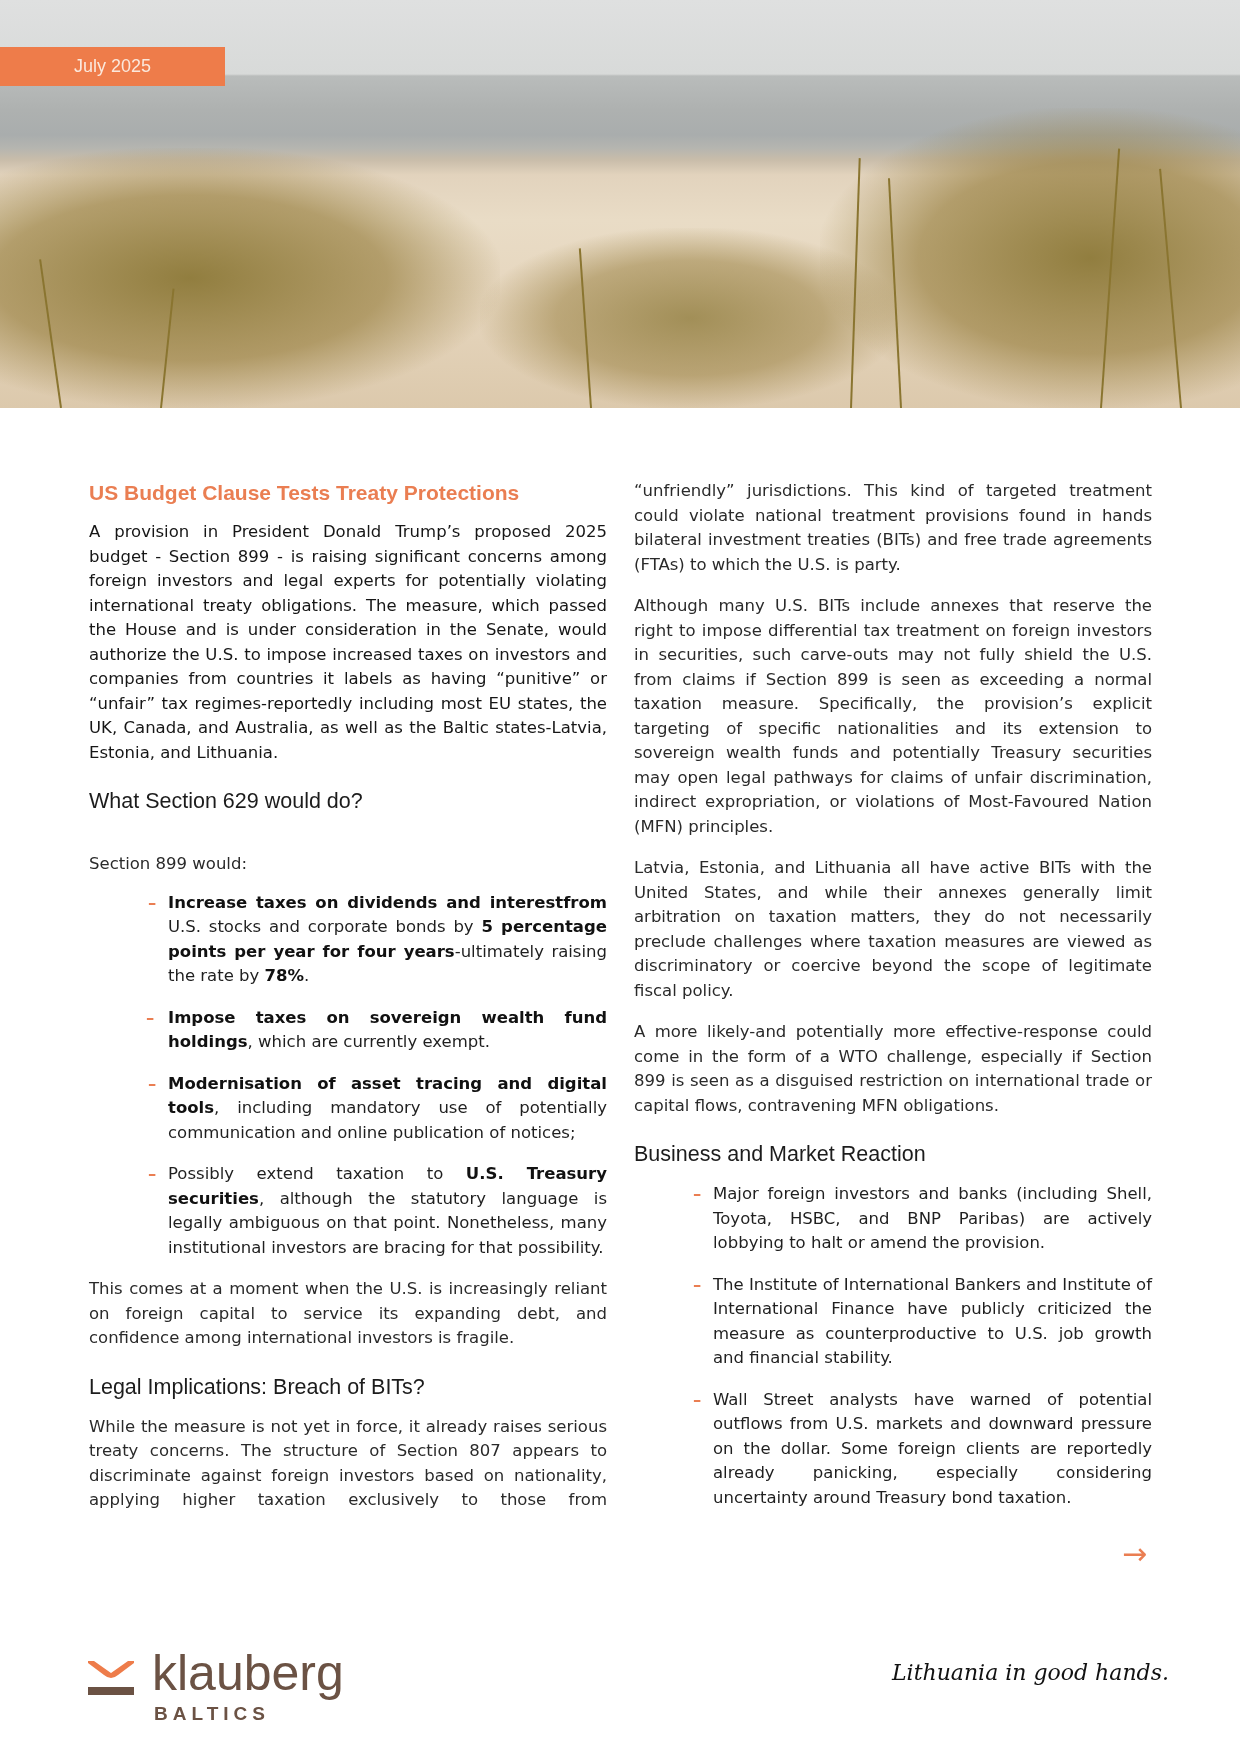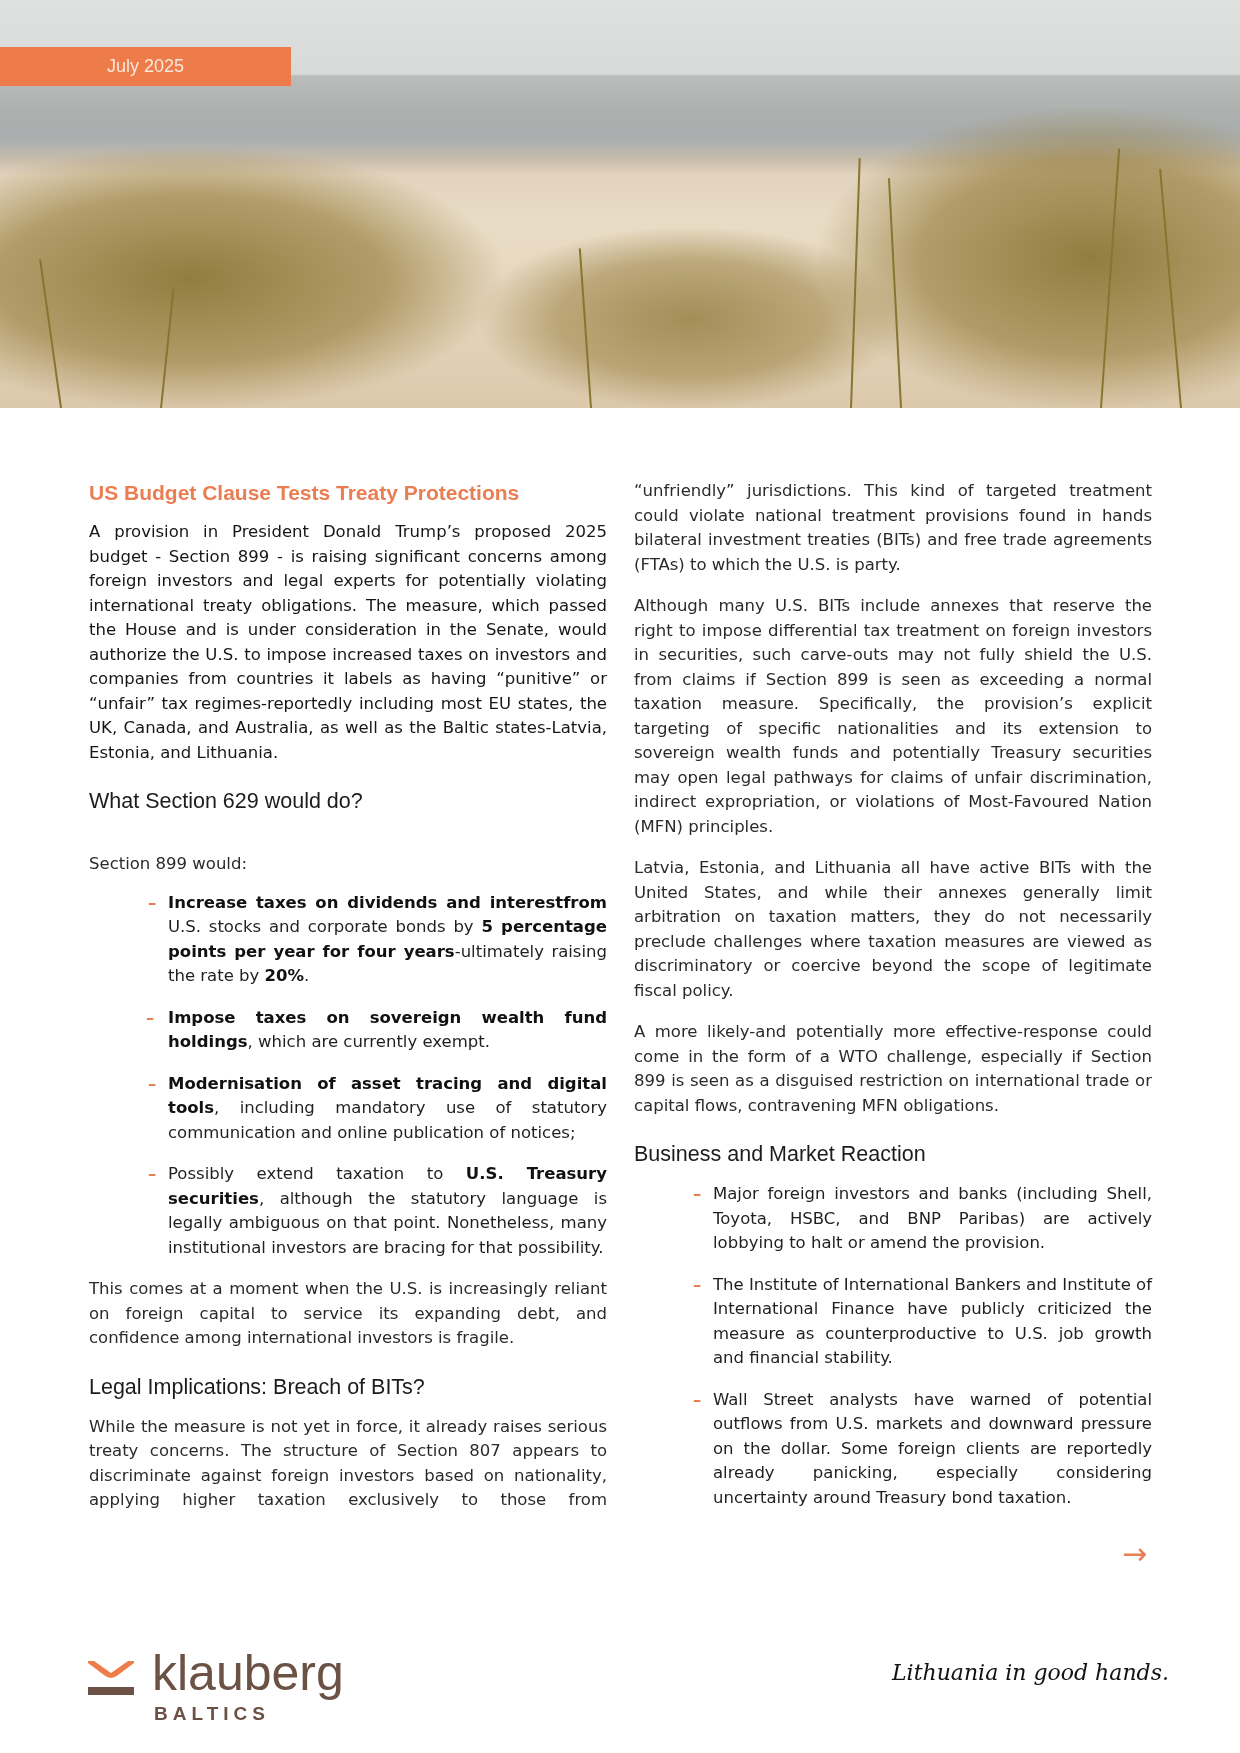--- a/index.html
+++ b/index.html
@@ -17,21 +17,21 @@
       #c9bdaa 160px, #e2d3bd 175px, #e9dcc6 220px, #e6d6be 300px, #dcc9ac 408px);
   }
   .hero .grass {
     position: absolute; bottom: 0; height: 260px;
     background: radial-gradient(ellipse at center, rgba(138,118,52,0.92) 0%, rgba(150,125,60,0.65) 45%, rgba(170,145,80,0) 72%);
   }
   .hero .blade {
     position: absolute; bottom: 0; width: 2px; background: #8a7530; transform-origin: bottom center;
   }
   .date-badge {
-    position: absolute; left: 0; top: 47px; width: 291px; height: 39px;
+    position: absolute; left: 0; top: 47px; width: 225px; height: 39px;
     background: #ee7c4a; color: #fbe8dc;
     font-family: "Liberation Sans", sans-serif; font-size: 18px;
     display: flex; align-items: center; justify-content: center;
   }
   
   .col { position: absolute; top: 478px; width: 518px; font-size: 16.5px; line-height: 24.5px; }
   .col-left { left: 89px; }
   .col-right { left: 634px; top: 479px; }
   .main-title {
     margin: 0 0 12px 0; font-size: 21px; font-weight: bold; color: #ea7e52;
@@ -89,29 +89,29 @@
 
 <div class="col col-left">
   <h1 class="main-title">US Budget Clause Tests Treaty Protections</h1>
   <p class="lead">A provision in President Donald Trump’s proposed 2025 budget - Section 899 - is raising significant concerns among foreign investors and legal experts for potentially violating international treaty obligations. The measure, which passed the House and is under consideration in the Senate, would authorize the U.S. to impose increased taxes on investors and companies from countries it labels as having “punitive” or “unfair” tax regimes-reportedly including most EU states, the UK, Canada, and Australia, as well as the Baltic states-Latvia, Estonia, and Lithuania.</p>
 
   <h2>What Section 629 would do?</h2>
   <p class="light" style="margin-bottom:14px;margin-top:37px;">Section 899 would:</p>
   <ul class="bullets">
     <li>
       <span class="dash">–</span>
-      <b>Increase taxes on dividends and interestfrom</b><span> U.S. stocks and corporate bonds by </span><b>5 percentage points per year for four years</b><span>-ultimately raising the rate by </span><b>20%</b><span>.</span>
+      <b>Increase taxes on dividends and interestfrom</b><span> U.S. stocks and corporate bonds by </span><b>5 percentage points per year for four years</b><span>-ultimately raising the rate by </span><b>78%</b><span>.</span>
     </li>
     <li>
       <span class="dash" style="left:-22px;">–</span>
       <b>Impose taxes on sovereign wealth fund holdings</b><span>, which are currently exempt.</span>
     </li>
     <li>
       <span class="dash">–</span>
-      <b>Modernisation of asset tracing and digital tools</b><span>, including mandatory use of statutory communication and online publication of notices;</span>
+      <b>Modernisation of asset tracing and digital tools</b><span>, including mandatory use of potentially communication and online publication of notices;</span>
     </li>
     <li>
       <span class="dash">–</span>
       <span>Possibly extend taxation to </span><b>U.S. Treasury securities</b><span>, although the statutory language is legally ambiguous on that point. Nonetheless, many institutional investors are bracing for that possibility.</span>
     </li>
   </ul>
   <p class="light">This comes at a moment when the U.S. is increasingly reliant on foreign capital to service its expanding debt, and confidence among international investors is fragile.</p>
 
   <h2>Legal Implications: Breach of BITs?</h2>
   <p class="light" style="text-align-last: justify;">While the measure is not yet in force, it already raises serious treaty concerns. The structure of Section 807 appears to discriminate against foreign investors based on nationality, applying higher taxation exclusively to those from</p>

